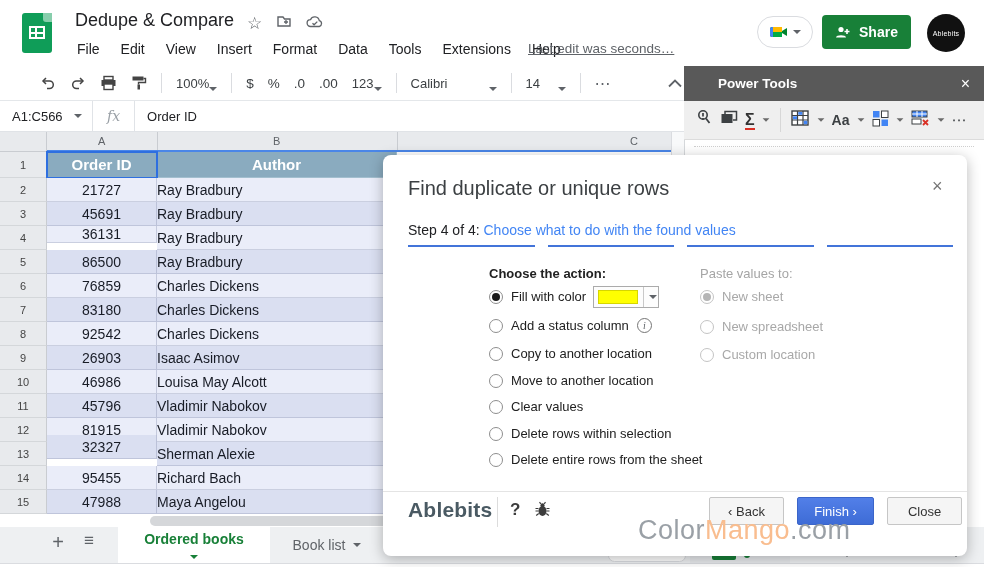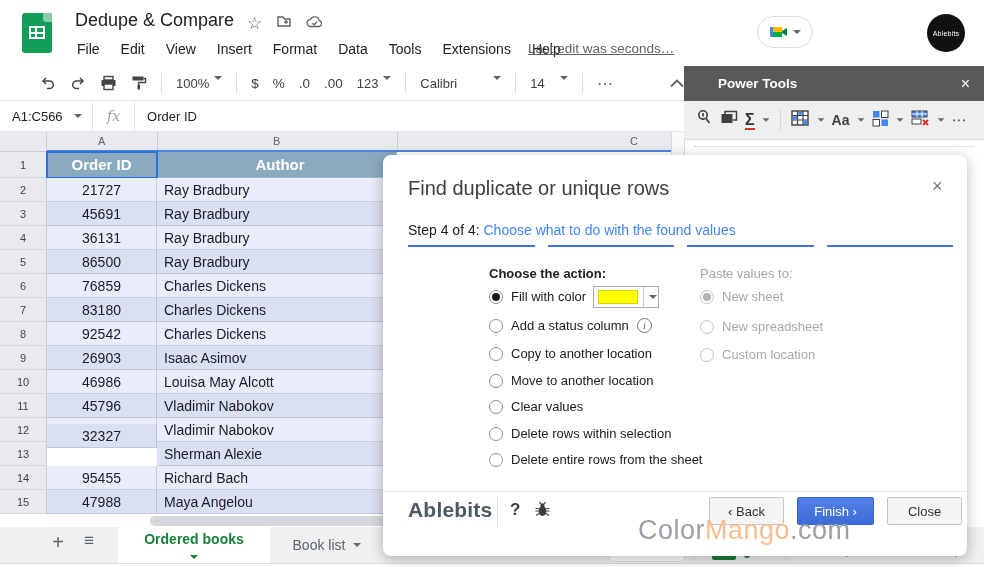--- a/index.html
+++ b/index.html
@@ -25,21 +25,21 @@
   .last-edit { left:528px; top:41px; font-size:13.5px; color:#5f6368; text-decoration:underline; }
 
   .meet-pill { left:757px; top:16px; width:56px; height:32px; border:1px solid #dadce0; border-radius:16px; background:#fff; display:flex; align-items:center; justify-content:center; gap:4px; }
   .share-btn { left:822px; top:15px; width:89px; height:34px; background:#188038; border-radius:4px; color:#fff; font-size:14px; font-weight:bold; display:flex; align-items:center; justify-content:center; gap:8px; }
   .avatar { left:927px; top:14px; width:38px; height:38px; border-radius:50%; background:#111; color:#fff; font-size:7px; display:flex; align-items:center; justify-content:center; letter-spacing:.2px; }
 
   
   .toolbar { left:0; top:66px; width:684px; height:35px; background:#fff; border-bottom:1px solid #e4e7ea; display:flex; align-items:center; gap:14px; padding-left:40px; color:#444; }
   .toolbar svg { display:block; }
   .tdiv { width:1px; height:20px; background:#dadce0; }
-  .tzoom, .tnum { font-size:13px; color:#3c4043; display:flex; align-items:flex-start; gap:5px; }
+  .tzoom, .tnum { font-size:13px; color:#3c4043; display:flex; align-items:flex-end; }
   .tfmt { font-size:13.5px; color:#3c4043; }
   .caret { width:0; height:0; border-left:4px solid transparent; border-right:4px solid transparent; border-top:4px solid #5f6368; }
   .t-ellipsis { font-size:16px; color:#5f6368; letter-spacing:1px; }
   .t-collapse { margin-left:42px; }
 
   
   .formulabar { left:0; top:101px; width:800px; height:31px; background:#fff; border-bottom:1px solid #e0e3e7; display:flex; align-items:center; }
   .namebox { width:92px; padding-left:12px; font-size:13px; color:#202124; display:flex; align-items:center; justify-content:space-between; }
   .namebox .caret { margin-right:10px; }
   .fdiv { width:1px; height:30px; background:#e0e3e7; }
@@ -64,21 +64,21 @@
   .col-headers { left:0; top:132px; width:672px; height:20px; background:#e8eaed; border-bottom:1px solid #c9ccd1; }
   .corner { left:0; top:132px; width:47px; height:20px; background:#e8eaed; border-right:1px solid #c9ccd1; border-bottom:1px solid #c9ccd1; }
   .col-letter { position:absolute; top:135px; font-size:11px; color:#5f6368; }
   .col-sel-underline { left:47px; top:150px; width:625px; height:2px; background:#4a86e8; }
   .colA-b { left:157px; top:132px; width:1px; height:20px; background:#c9ccd1; }
   .colB-b { left:397px; top:132px; width:1px; height:20px; background:#c9ccd1; }
 
   .rowhead { position:absolute; left:0; width:47px; background:#e8eaed; border-right:1px solid #c9ccd1; border-bottom:1px solid #d4d7da; font-size:11px; color:#444; display:flex; align-items:center; justify-content:center; }
   .cell { position:absolute; display:flex; align-items:center; font-size:14px; color:#181c26; border-right:1px solid rgba(130,140,170,.35); border-bottom:1px solid rgba(130,140,170,.3); }
   .cA { left:47px; width:110px; justify-content:center; }
-  .cB { left:157px; width:240px; padding-left:7px; }
+  .cB { left:157px; width:240px; padding-left:0; }
   .band-l { background:#eaedf9; }
   .band-d { background:#dadff1; }
   .hdr-row { background:#8aabbf; color:#fff; font-weight:bold; font-size:15px; justify-content:center; border-right:1px solid #a3bfcf; border-bottom:1px solid #a3bfcf; }
   .a1-sel { left:46px; top:151px; width:112px; height:28px; border:2px solid #2e6fe0; pointer-events:none; }
   .c-col-bg { left:397px; top:152px; width:275px; height:362px; background:#fff; border-right:1px solid #e2e2e2; }
   .vscroll { left:671px; top:132px; width:13px; height:382px; background:#f8f9fa; border-left:1px solid #dadce0; }
   .hscroll { left:150px; top:516px; width:510px; height:10px; background:#d5d7da; border-radius:5px; }
 
   
   .tabbar { left:0; top:527px; width:984px; height:37px; background:#eef0f2; border-bottom:1px solid #dadce0; }
@@ -173,20 +173,28 @@
   <div class="abs meet-pill">
     <svg width="20" height="16" viewBox="0 0 20 16">
       <rect x="1" y="3" width="12" height="10" rx="2" fill="#00832d"></rect>
       <rect x="1" y="3" width="5" height="10" fill="#4285f4" rx="2"></rect>
       <rect x="4" y="3" width="9" height="5" fill="#ffba00"></rect>
       <rect x="4" y="8" width="9" height="5" fill="#00ac47"></rect>
       <path d="M13 7 L18 4 V12 L13 9 Z" fill="#00832d"></path>
     </svg>
     <span class="caret"></span>
   </div>
+  <div class="abs share-btn">
+    <svg width="16" height="14" viewBox="0 0 16 14">
+      <circle cx="6" cy="4.5" r="2.6" fill="#fff"></circle>
+      <path d="M1 12.5 c0-3 10-3 10 0 z" fill="#fff"></path>
+      <path d="M12 4 v5 M9.5 6.5 h5" stroke="#fff" stroke-width="1.6"></path>
+    </svg>
+    <span>Share</span>
+  </div>
   <div class="abs avatar">
     <span>Ablebits</span>
   </div>
 
   <div class="abs toolbar">
     <span>
         <svg width="16" height="16" viewBox="0 0 16 16">
           <path d="M6 3 L3 6 L6 9" stroke="#444" fill="none" stroke-width="1.5"></path>
           <path d="M3 6 h6.5 a3.8 3.8 0 0 1 0 7.6 H7" stroke="#444" fill="none" stroke-width="1.5"></path>
         </svg>
@@ -317,21 +325,21 @@
   <div class="cell cB hdr-row" style="top:152px;height:26px">Author</div>
   <div class="abs a1-sel"></div>
 
   <div class="rowhead" style="top:178px;height:24px">2</div>
   <div class="cell cA band-l" style="top:178px;height:24px">21727</div>
   <div class="cell cB band-l" style="top:178px;height:24px">Ray Bradbury</div>
   <div class="rowhead" style="top:202px;height:24px">3</div>
   <div class="cell cA band-d" style="top:202px;height:24px">45691</div>
   <div class="cell cB band-d" style="top:202px;height:24px">Ray Bradbury</div>
   <div class="rowhead" style="top:226px;height:24px">4</div>
-  <div class="cell cA band-l" style="top:226px;height:24px">36131</div>
+  <div class="cell cA band-l" style="top:226px;height:17px">36131</div>
   <div class="cell cB band-l" style="top:226px;height:24px">Ray Bradbury</div>
   <div class="rowhead" style="top:250px;height:24px">5</div>
   <div class="cell cA band-d" style="top:250px;height:24px">86500</div>
   <div class="cell cB band-d" style="top:250px;height:24px">Ray Bradbury</div>
   <div class="rowhead" style="top:274px;height:24px">6</div>
   <div class="cell cA band-l" style="top:274px;height:24px">76859</div>
   <div class="cell cB band-l" style="top:274px;height:24px">Charles Dickens</div>
   <div class="rowhead" style="top:298px;height:24px">7</div>
   <div class="cell cA band-d" style="top:298px;height:24px">83180</div>
   <div class="cell cB band-d" style="top:298px;height:24px">Charles Dickens</div>
@@ -344,21 +352,21 @@
   <div class="rowhead" style="top:370px;height:24px">10</div>
   <div class="cell cA band-l" style="top:370px;height:24px">46986</div>
   <div class="cell cB band-l" style="top:370px;height:24px">Louisa May Alcott</div>
   <div class="rowhead" style="top:394px;height:24px">11</div>
   <div class="cell cA band-d" style="top:394px;height:24px">45796</div>
   <div class="cell cB band-d" style="top:394px;height:24px">Vladimir Nabokov</div>
   <div class="rowhead" style="top:418px;height:24px">12</div>
   <div class="cell cA band-l" style="top:418px;height:24px">81915</div>
   <div class="cell cB band-l" style="top:418px;height:24px">Vladimir Nabokov</div>
   <div class="rowhead" style="top:442px;height:24px">13</div>
-  <div class="cell cA band-d" style="top:424px;height:24px">32327</div>
+  <div class="cell cA band-d" style="top:435px;height:24px">32327</div>
   <div class="cell cB band-d" style="top:442px;height:24px">Sherman Alexie</div>
   <div class="rowhead" style="top:466px;height:24px">14</div>
   <div class="cell cA band-l" style="top:466px;height:24px">95455</div>
   <div class="cell cB band-l" style="top:466px;height:24px">Richard Bach</div>
   <div class="rowhead" style="top:490px;height:24px">15</div>
   <div class="cell cA band-d" style="top:490px;height:24px">47988</div>
   <div class="cell cB band-d" style="top:490px;height:24px">Maya Angelou</div>
 
   <div class="abs vscroll"></div>
   <div class="abs hscroll"></div>

